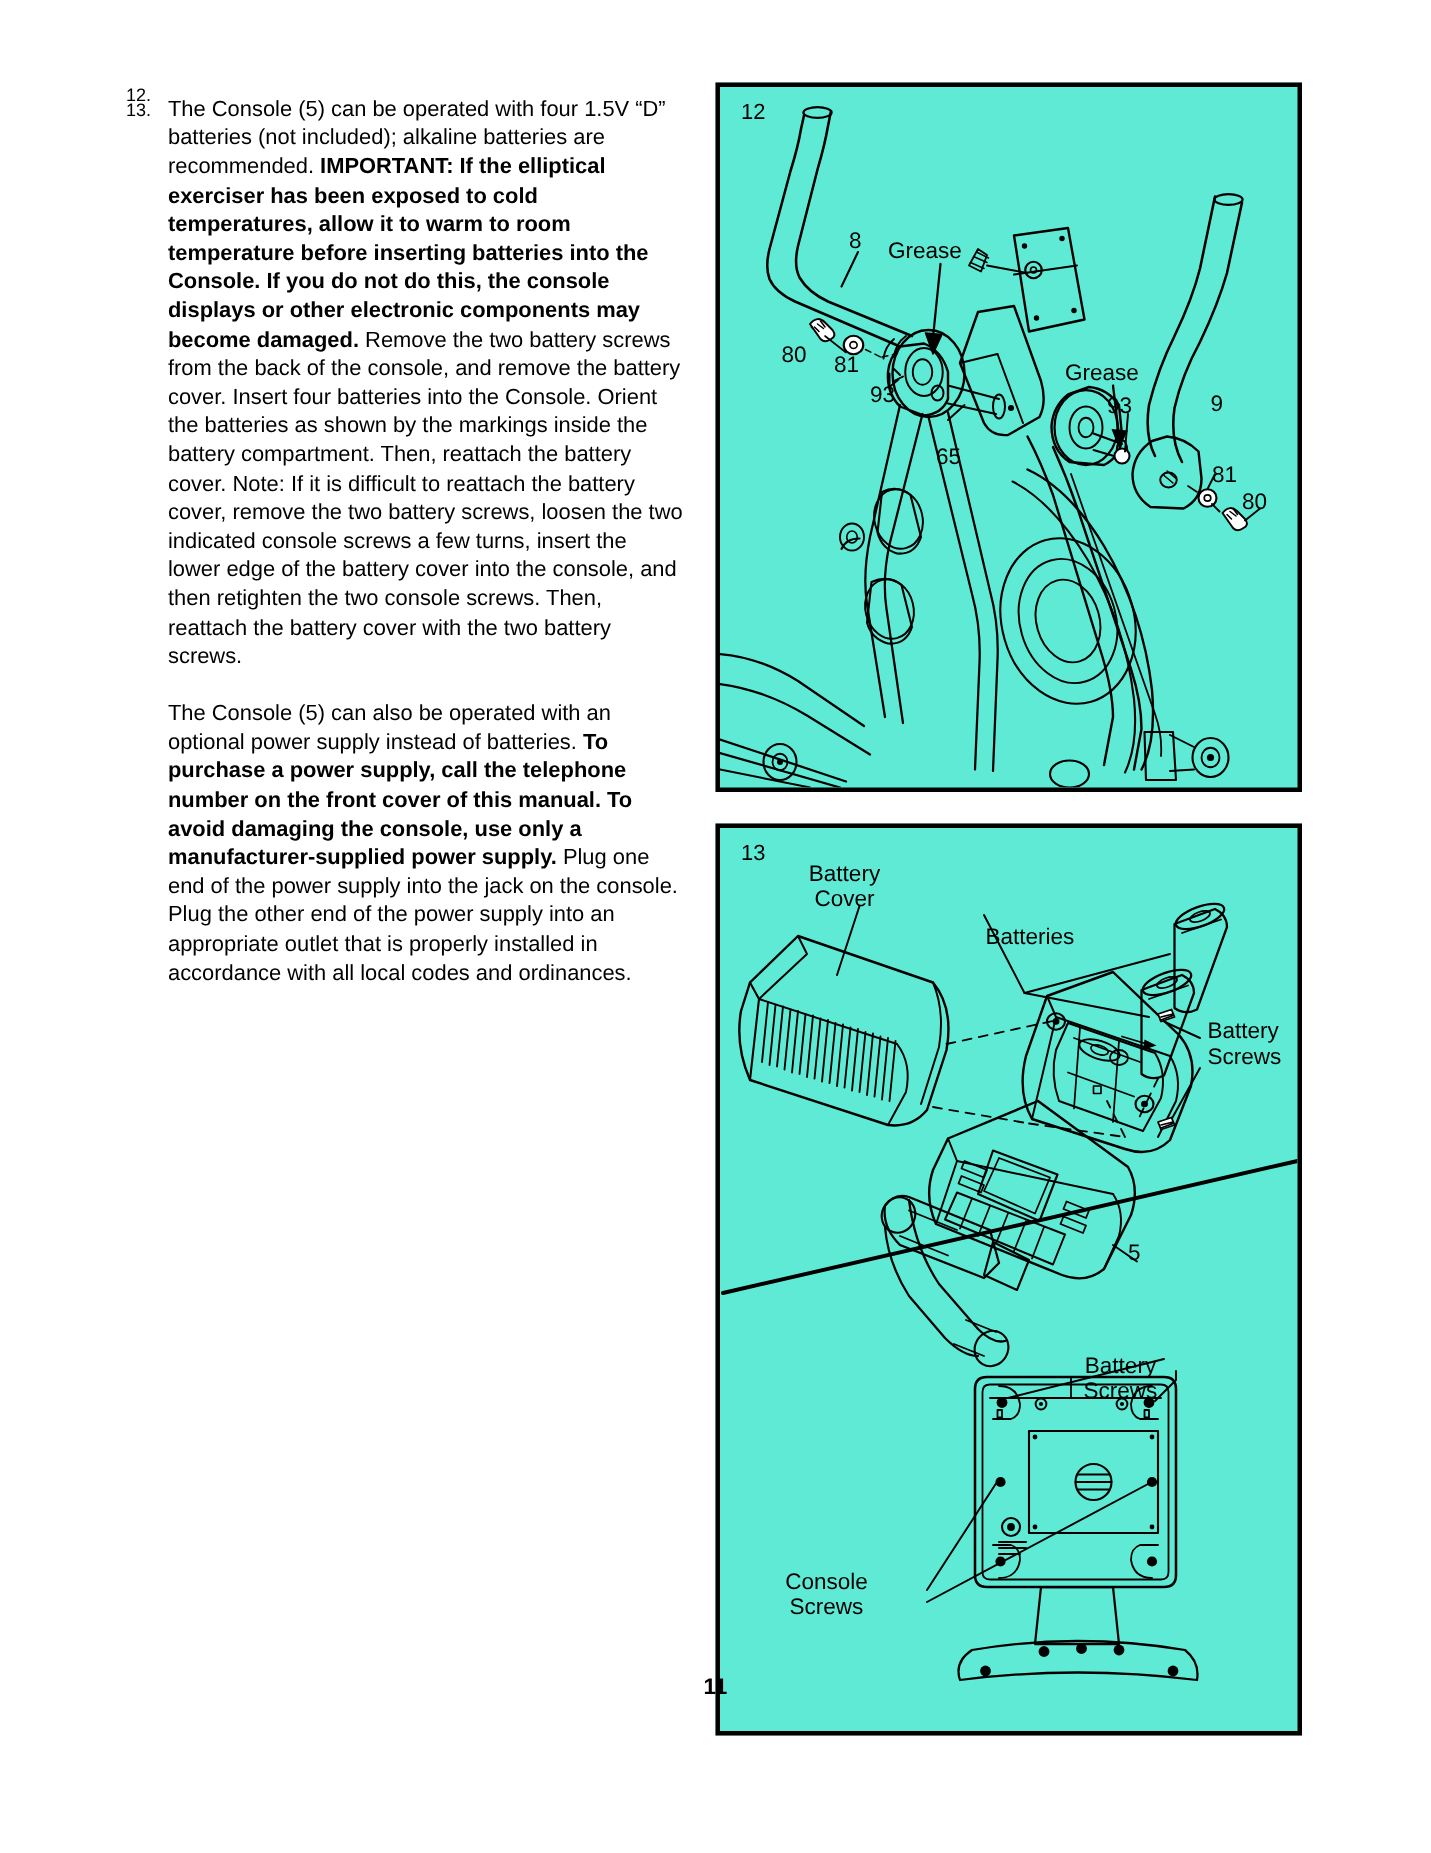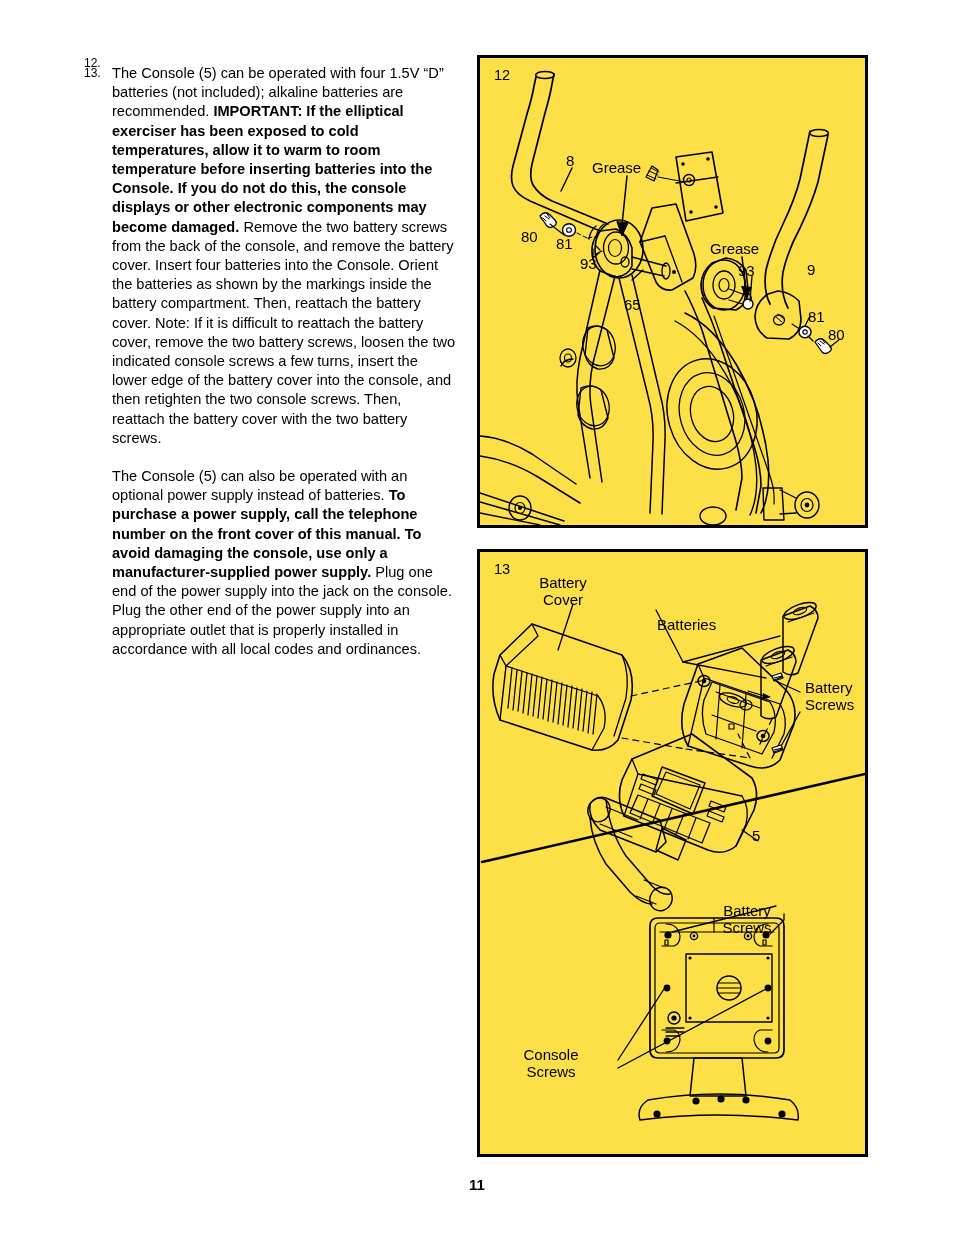--- a/index.html
+++ b/index.html
@@ -47,21 +47,21 @@
 
   .para { margin: 0 0 19px 0; }
   .para:last-child { margin-bottom: 0; }
 
   b, .bold { font-weight: bold; }
 
   
   .figure-box {
     position: absolute;
     border: 3px solid #000;
-    background: #fde047;
+    background: #5eead4;
     box-sizing: border-box;
     overflow: hidden;
   }
   #figure-12 {
     left: 477px;
     top: 55px;
     width: 391px;
     height: 473px;
   }
   #figure-13 {
@@ -90,21 +90,21 @@
   .fig-svg {
     position: absolute;
     left: 0;
     top: 0;
   }
 
   
   #page-number {
     position: absolute;
     left: 0;
-    top: 1176px;
+    top: 1116px;
     width: 954px;
     text-align: center;
     font-size: 15px;
     font-weight: bold;
   }
 </style>
 </head>
 <body>
 
 <div class="text-col">

